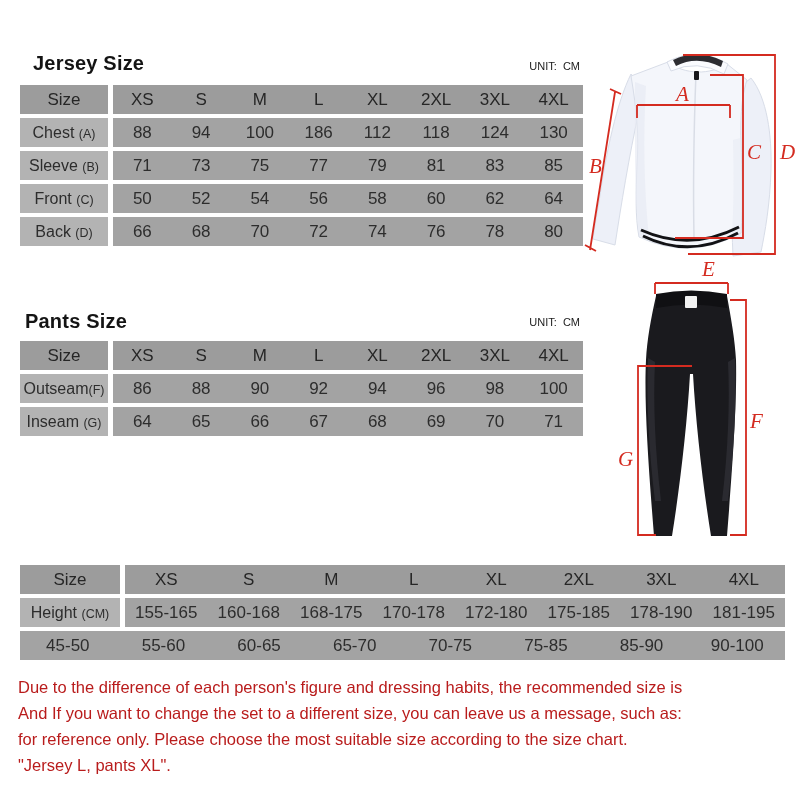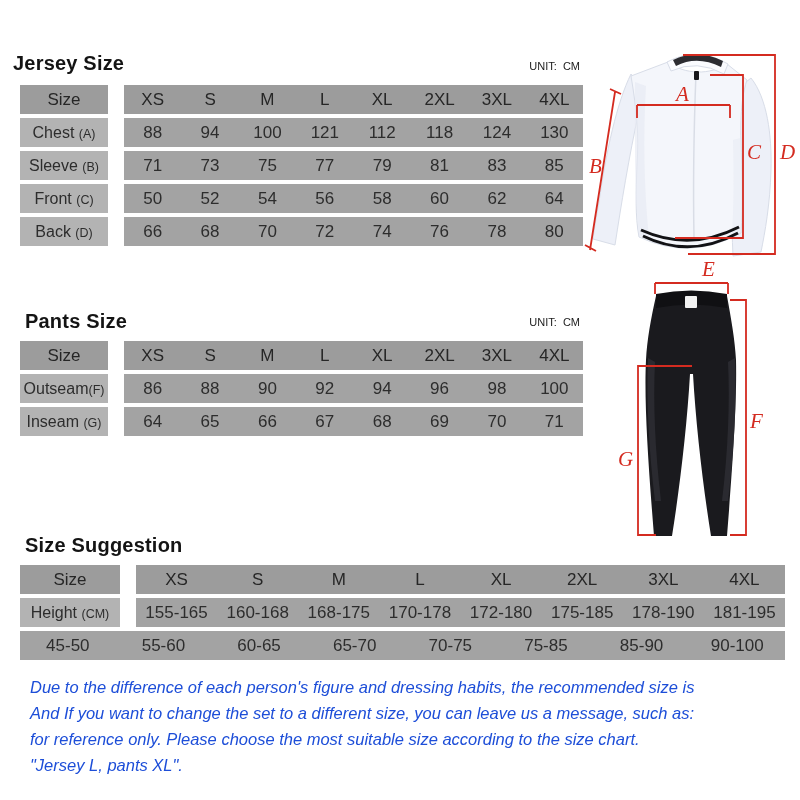--- a/index.html
+++ b/index.html
@@ -5,40 +5,40 @@
   html,body{margin:0;padding:0;background:#ffffff;}
   body{width:800px;height:800px;font-family:"Liberation Sans",sans-serif;color:#2e2e2e;}
   .page{position:relative;width:800px;height:800px;background:#fff;overflow:hidden;}
 
   .section-title{position:absolute;margin:0;font-size:20px;font-weight:600;color:#141414;letter-spacing:.2px;}
   .unit-label{position:absolute;font-size:11px;color:#1c1c1c;white-space:pre;}
 
   .sizetable{position:absolute;}
   .trow{display:flex;height:29px;margin-bottom:4px;}
   .trow .cell{display:flex;align-items:center;justify-content:center;font-size:17px;color:#2d2d2d;}
-  .trow .cell.label{flex:none;width:var(--label-w);background:#b3b3b3;margin-right:16px;font-size:16px;}
+  .trow .cell.label{flex:none;width:var(--label-w);background:#b3b3b3;margin-right:5px;font-size:16px;}
   .trow .cell.label .paren{font-size:12.5px;}
   .trow .dataarea{flex:1;display:flex;background:#a3a3a3;}
   .trow .dataarea .cell{flex:1;}
   .trow.header .cell.label,.trow.header .dataarea{background:#9c9c9c;}
   .trow.header .cell{font-size:17px;color:#262626;}
 
   .diagram{position:absolute;}
   .measure{stroke:#d42b20;stroke-width:1.8;fill:none;}
   .mlabel{fill:#d42b20;font-family:"Liberation Serif",serif;font-style:italic;font-size:21px;}
 
-  .footnote{position:absolute;left:30px;top:674px;width:764px;font-size:16.5px;line-height:26px;color:#1d4ed8;font-style:italic;}
+  .footnote{position:absolute;left:18px;top:674px;width:764px;font-size:16.5px;line-height:26px;color:#b91c1c;}
   .footnote div{height:26px;}
 </style>
 </head>
 <body>
 
 <div class="page">
 
-  <h2 class="section-title" style="left:13px;top:52px;">Jersey Size</h2>
+  <h2 class="section-title" style="left:33px;top:52px;">Jersey Size</h2>
   <div class="unit-label" style="right:220px;top:60px;">UNIT:  CM</div>
   <div class="sizetable" id="jersey-table" style="left:20px;top:85px;width:563px;--label-w:88px;">
       <div class="trow header">
         <div class="cell label">Size</div>
         <div class="dataarea">
           <div class="cell">XS</div>
           <div class="cell">S</div>
           <div class="cell">M</div>
           <div class="cell">L</div>
           <div class="cell">XL</div>
@@ -48,21 +48,21 @@
         </div>
       </div>
       <div class="trow">
         <div class="cell label">
           <span><span>Chest </span><span class="paren">(A)</span></span>
         </div>
         <div class="dataarea">
           <div class="cell">88</div>
           <div class="cell">94</div>
           <div class="cell">100</div>
-          <div class="cell">121</div>
+          <div class="cell">186</div>
           <div class="cell">112</div>
           <div class="cell">118</div>
           <div class="cell">124</div>
           <div class="cell">130</div>
         </div>
       </div>
       <div class="trow">
         <div class="cell label">
           <span><span>Sleeve </span><span class="paren">(B)</span></span>
         </div>
@@ -194,21 +194,20 @@
     <g class="measure">
       <path d="M65,27 H138 M65,27 V38 M138,27 V38"></path>
       <path d="M140,44 H156 V279 H140"></path>
       <path d="M102,110 H48 V279 H66"></path>
     </g>
     <text class="mlabel" x="112" y="20">E</text>
     <text class="mlabel" x="160" y="172">F</text>
     <text class="mlabel" x="28" y="210">G</text>
   </svg>
 
-  <h2 class="section-title" style="left:25px;top:534px;">Size Suggestion</h2>
   <div class="sizetable" id="suggestion-table" style="left:20px;top:565px;width:765px;--label-w:100px;">
       <div class="trow header">
         <div class="cell label">Size</div>
         <div class="dataarea">
           <div class="cell">XS</div>
           <div class="cell">S</div>
           <div class="cell">M</div>
           <div class="cell">L</div>
           <div class="cell">XL</div>
           <div class="cell">2XL</div>

